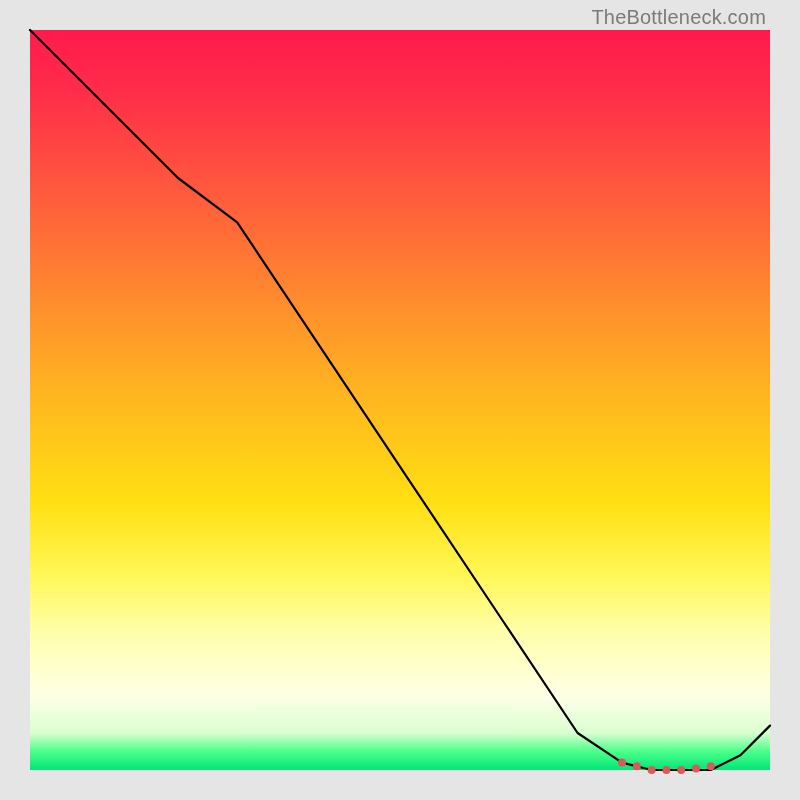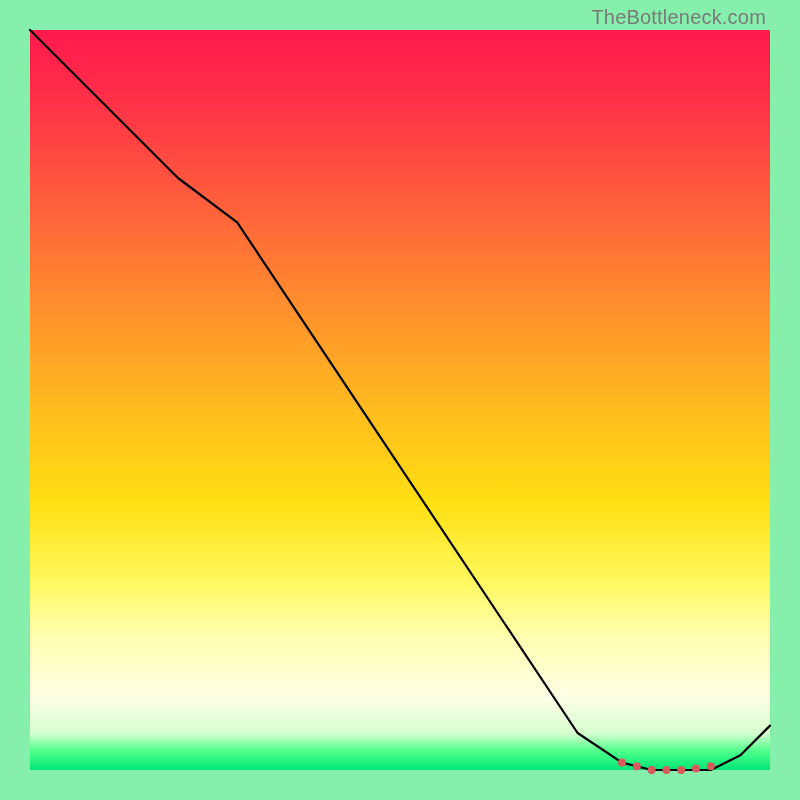--- a/index.html
+++ b/index.html
@@ -8,21 +8,21 @@
     width: 800px;
     height: 800px;
     background: #000;
     overflow: hidden;
     font-family: Arial, Helvetica, sans-serif;
   }
   .frame {
     position: relative;
     width: 800px;
     height: 800px;
-    background: #86efac;
+    background: #e5e5e5;
   }
   .plot-area {
     position: absolute;
     left: 30px;
     top: 30px;
     width: 740px;
     height: 740px;
     
     background: linear-gradient(to bottom,
       #ff1a4d 0%,

